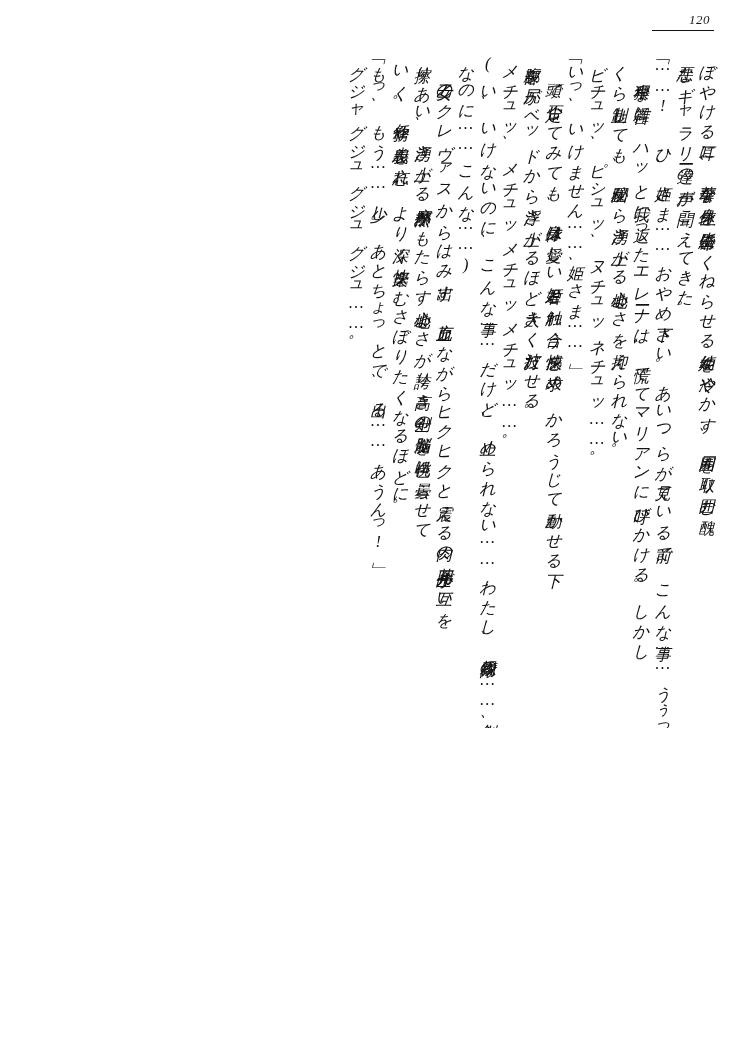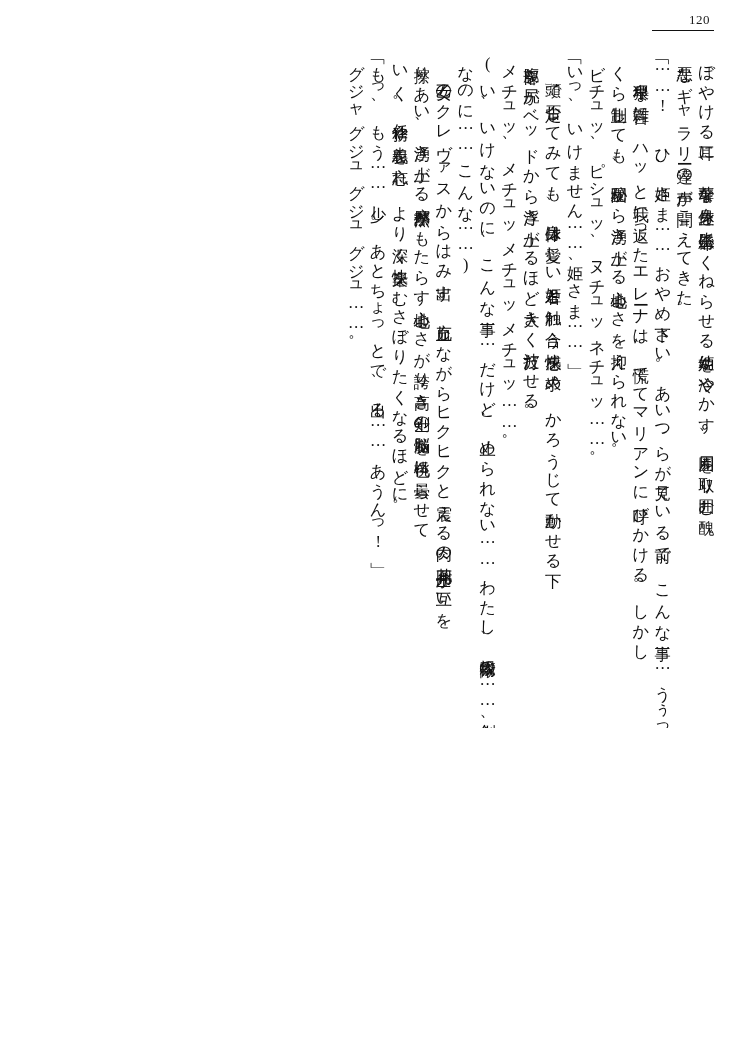--- a/index.html
+++ b/index.html
@@ -10,20 +10,21 @@
   body {
     font-family: "Liberation Serif", "DejaVu Serif", serif;
   }
   .page {
     position: relative;
     width: 736px;
     height: 728px;
     background: #ffffff;
     overflow: hidden;
     box-sizing: border-box;
+    font-style: italic;
   }
   .page-number {
     position: absolute;
     top: 12px;
     right: 26px;
     font-size: 13px;
     color: #1a1a1a;
     letter-spacing: 0.5px;
     font-family: "Liberation Serif", "DejaVu Serif", serif;
   }

